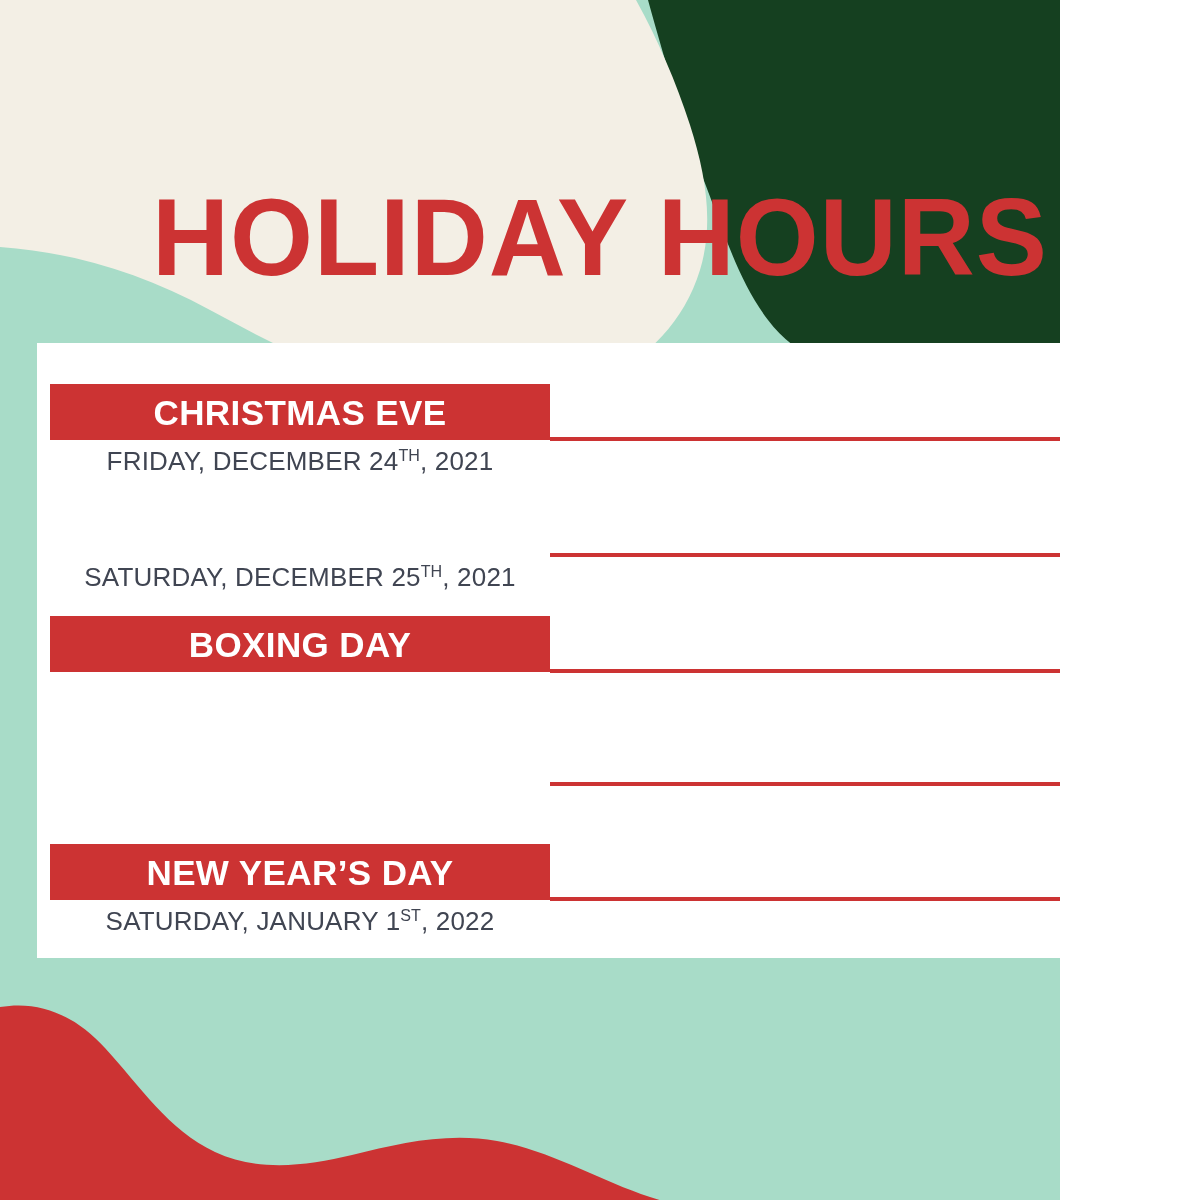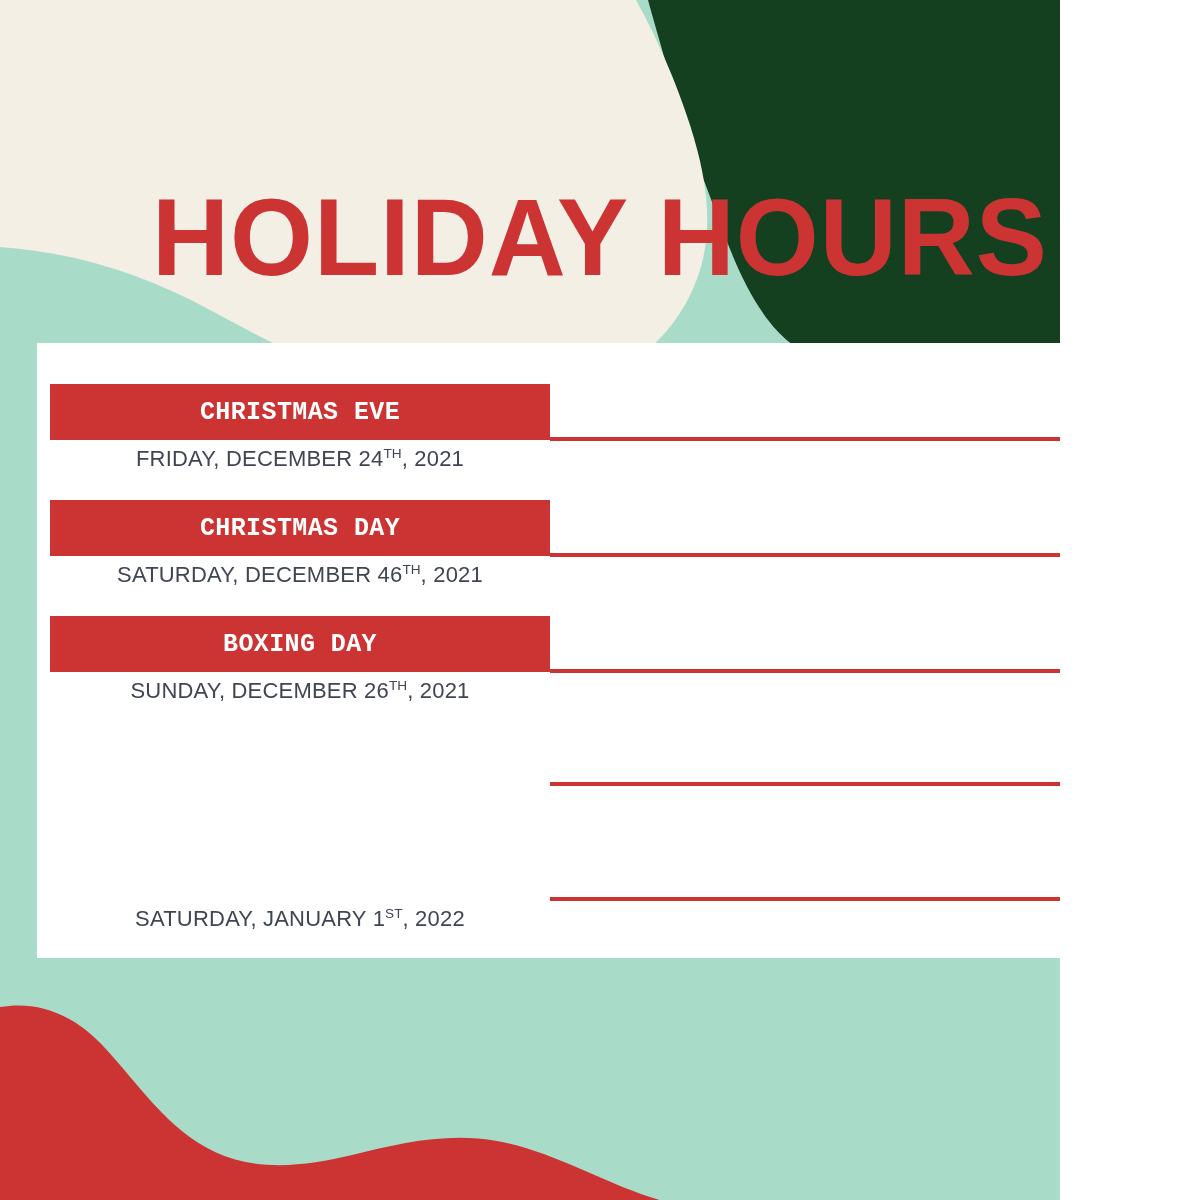--- a/index.html
+++ b/index.html
@@ -77,23 +77,23 @@
     background: #cc3333;
     display: flex;
     align-items: center;
     justify-content: center;
     box-sizing: border-box;
     padding: 0 12px;
   }
 
   .row-banner-label {
     color: #ffffff;
-    font-family: Liberation Mono, monospace;
+    font-family: Liberation Sans, sans-serif;
     font-weight: bold;
-    font-size: 25px;
+    font-size: 35px;
     letter-spacing: 0.4px;
     line-height: 1;
     white-space: nowrap;
   }
 
   .row-rule {
     position: absolute;
     left: 513px;
     top: 53px;
     width: 570px;
@@ -103,21 +103,21 @@
 
   .row-date {
     position: absolute;
     left: 13px;
     top: 62px;
     width: 500px;
     text-align: center;
     color: #404552;
     font-family: "Liberation Sans", sans-serif;
     font-weight: normal;
-    font-size: 22px;
+    font-size: 26px;
     letter-spacing: 0.2px;
     line-height: 1.2;
     white-space: nowrap;
   }
 
   .row-date sup {
     font-size: 0.62em;
     vertical-align: 0.58em;
     letter-spacing: 0;
   }
@@ -197,40 +197,39 @@
 
       <div class="row" style="top:41px;">
         <div class="row-banner">
           <span class="row-banner-label">CHRISTMAS EVE</span>
         </div>
         <div class="row-rule"></div>
         <div class="row-date"><span>FRIDAY, DECEMBER 24</span><sup>TH</sup><span>, 2021</span></div>
       </div>
 
       <div class="row" style="top:157px;">
-        <div class="row-banner">
-          <span class="row-banner-label">CHRISTMAS DAY</span>
-        </div>
-        <div class="row-rule"></div>
-        <div class="row-date"><span>SATURDAY, DECEMBER 46</span><sup>TH</sup><span>, 2021</span></div>
+        <div class="row-rule"></div>
+        <div class="row-date"><span>SATURDAY, DECEMBER 25</span><sup>TH</sup><span>, 2021</span></div>
       </div>
 
       <div class="row" style="top:273px;">
         <div class="row-banner">
           <span class="row-banner-label">BOXING DAY</span>
         </div>
         <div class="row-rule"></div>
-        <div class="row-date"><span>SUNDAY, DECEMBER 26</span><sup>TH</sup><span>, 2021</span></div>
       </div>
 
       <div class="row" style="top:386px;">
         <div class="row-rule"></div>
       </div>
 
       <div class="row" style="top:501px;">
+        <div class="row-banner">
+          <span class="row-banner-label">NEW YEAR’S DAY</span>
+        </div>
         <div class="row-rule"></div>
         <div class="row-date"><span>SATURDAY, JANUARY 1</span><sup>ST</sup><span>, 2022</span></div>
       </div>
 
     </div>
   </div>
 
 </div>
 
 </body></html>

